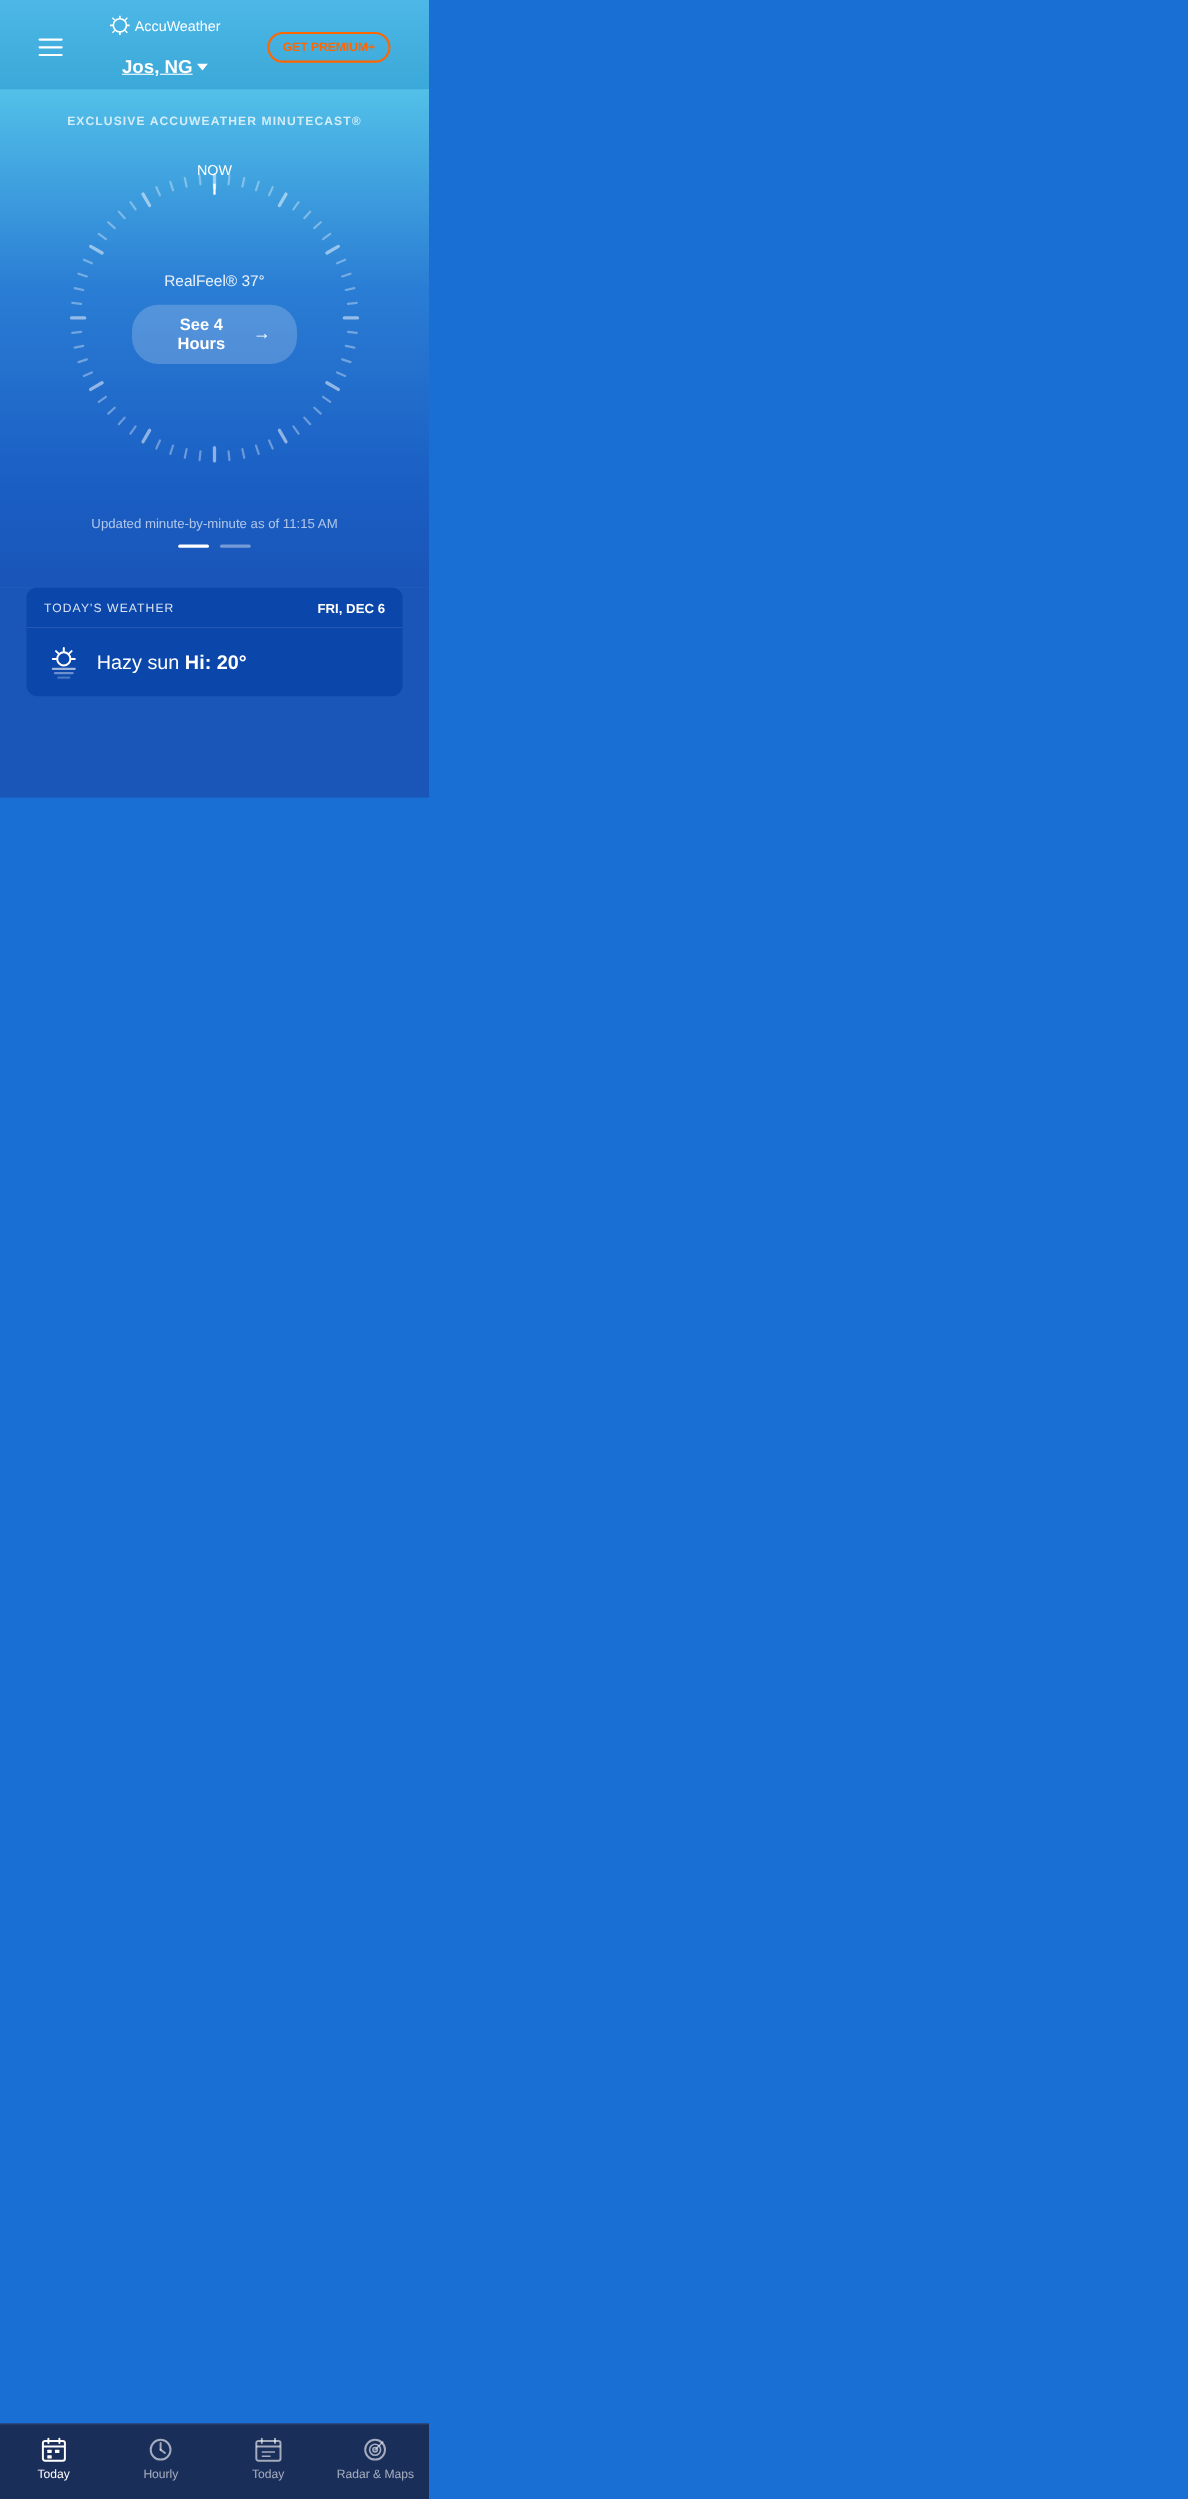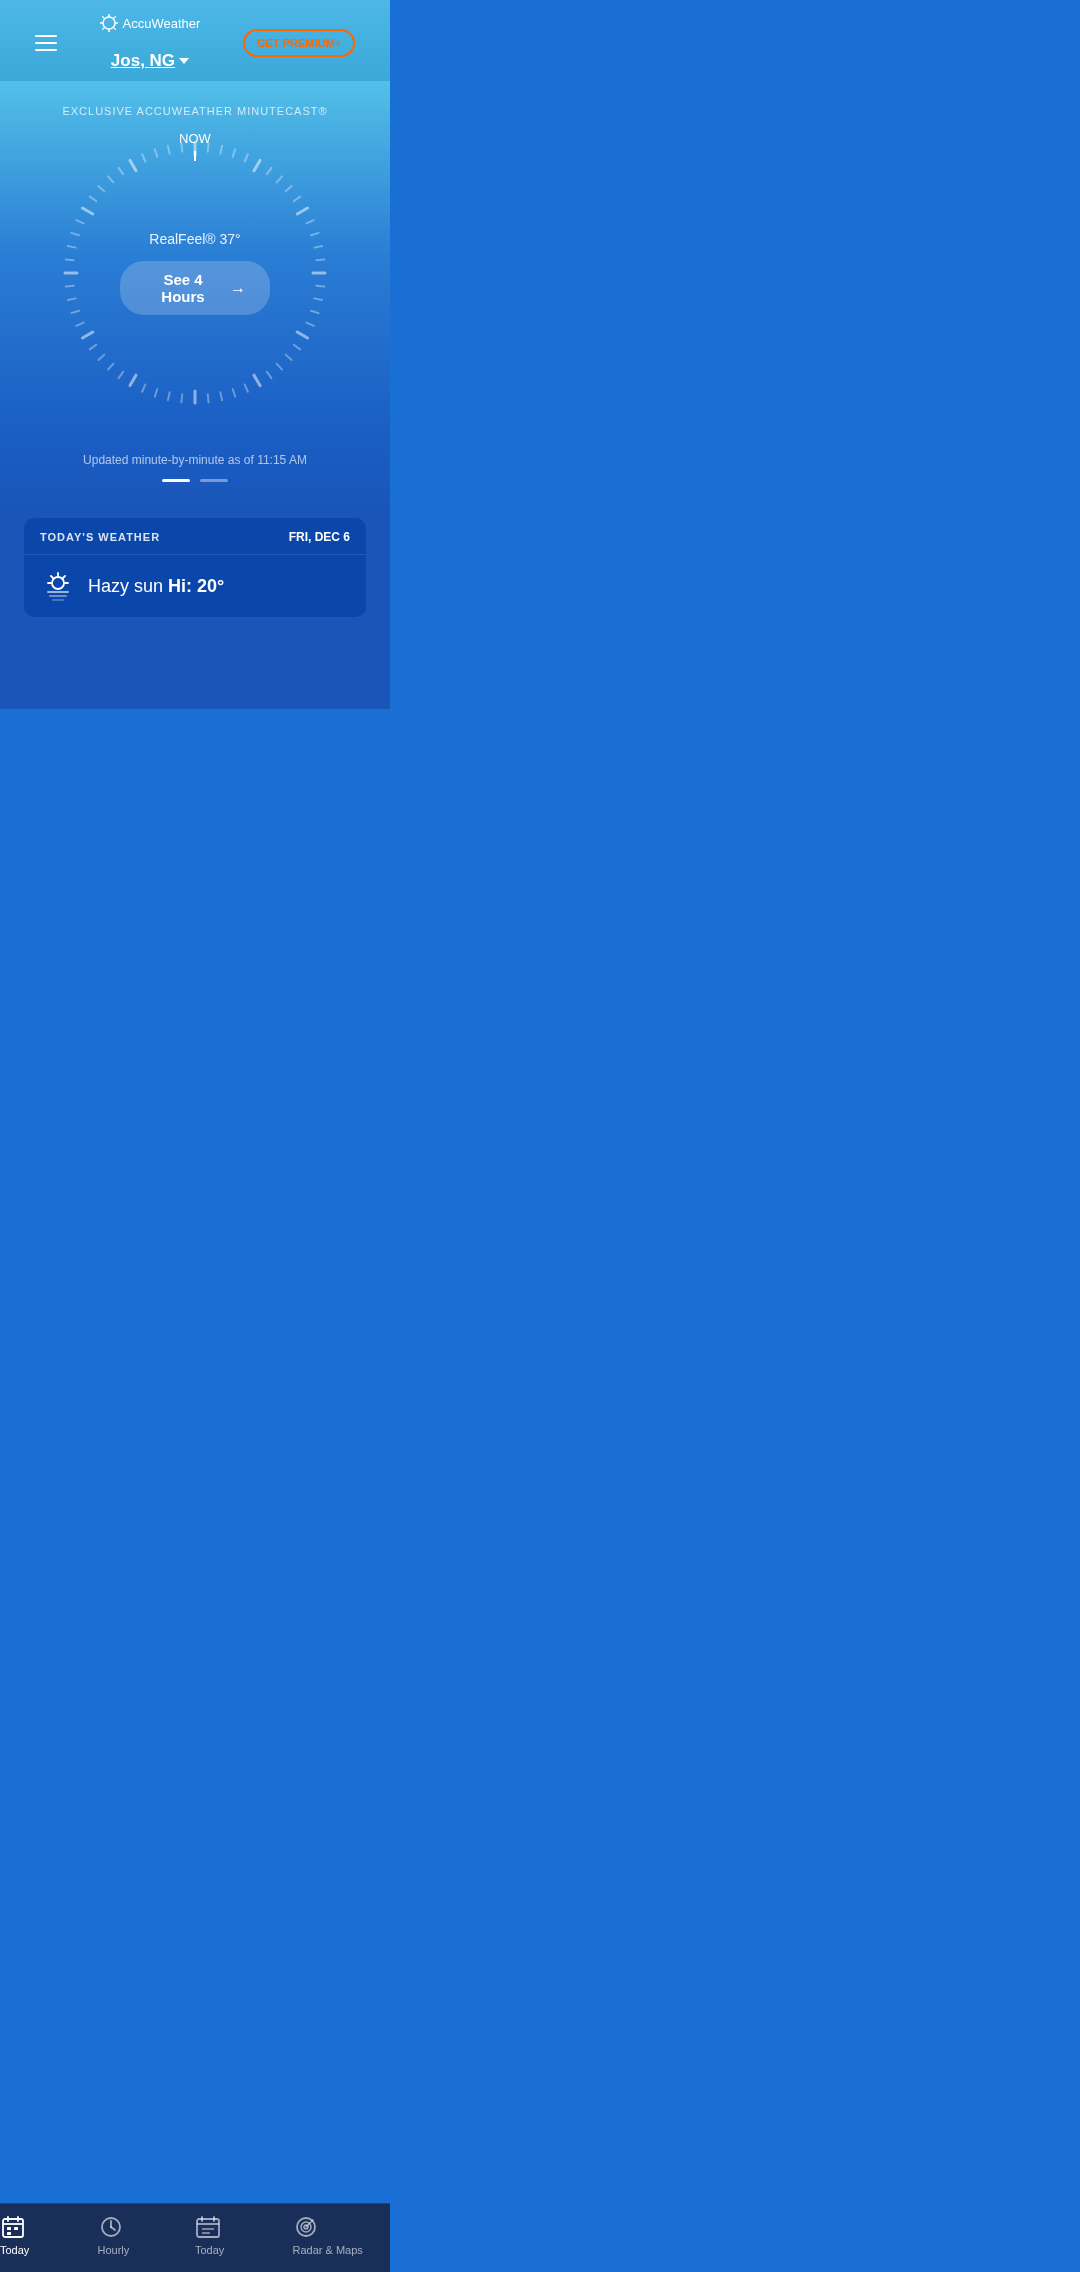--- a/index.html
+++ b/index.html
@@ -59,22 +59,22 @@
     
     .hero {
       background: linear-gradient(180deg, #52c0e8 0%, #2a7dd4 40%, #1a5ec4 80%, #1a55b8 100%);
       padding: 24px 20px 16px;
       text-align: center;
     }
     .minutecast-label {
       color: rgba(255,255,255,0.75);
       font-size: 11px;
       letter-spacing: 1px;
-      font-weight: 400;
-      margin-bottom: 6px;
+      font-weight: 700;
+      margin-bottom: 22px;
     }
     .no-precip {
       color: white;
       font-size: 24px;
       font-weight: 400;
       line-height: 1.2;
       margin-bottom: 18px;
     }
 
     
@@ -185,21 +185,21 @@
     }
     .todays-header {
       display: flex; justify-content: space-between; align-items: center;
       padding: 12px 16px 10px;
       border-bottom: 1px solid rgba(255,255,255,0.1);
     }
     .todays-title {
       color: rgba(255,255,255,0.85);
       font-size: 11px;
       letter-spacing: 1px;
-      font-weight: 700;
+      font-weight: 400;
     }
     .todays-date {
       color: white;
       font-size: 12px;
       font-weight: 600;
     }
     .weather-row {
       display: flex; align-items: center; gap: 12px;
       padding: 14px 16px;
     }
@@ -224,21 +224,21 @@
       bottom: 0;
       width: 390px;
       background: #1a2e5a;
       display: flex;
       justify-content: space-around;
       align-items: center;
       padding: 10px 0 16px;
       border-top: 1px solid rgba(255,255,255,0.1);
     }
     .nav-item {
-      display: flex; flex-direction: column; gap: 4px;
+      display: flex; flex-direction: column; align-items: center; gap: 4px;
       cursor: pointer;
       flex: 1;
     }
     .nav-icon {
       width: 26px; height: 26px;
       display: flex; align-items: center; justify-content: center;
     }
     .nav-label {
       font-size: 11px;
       color: rgba(255,255,255,0.6);

